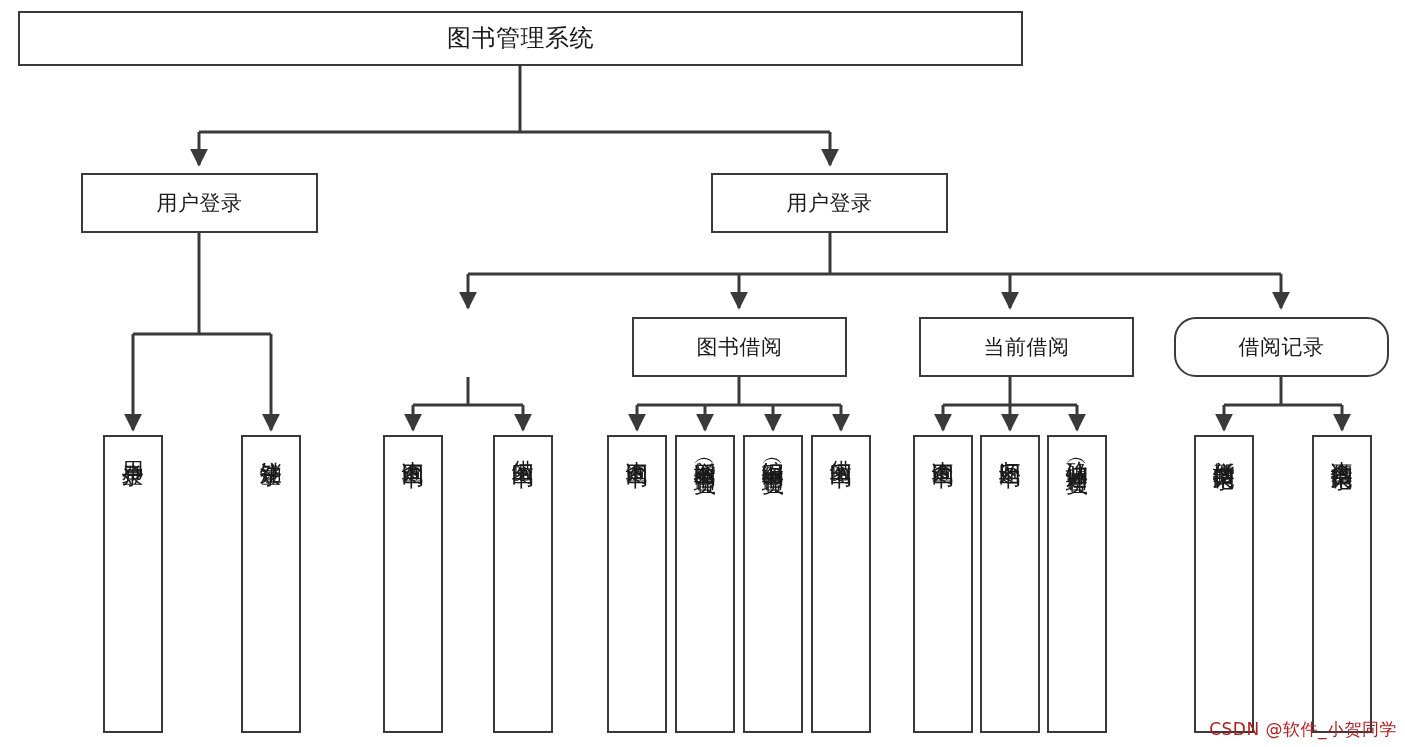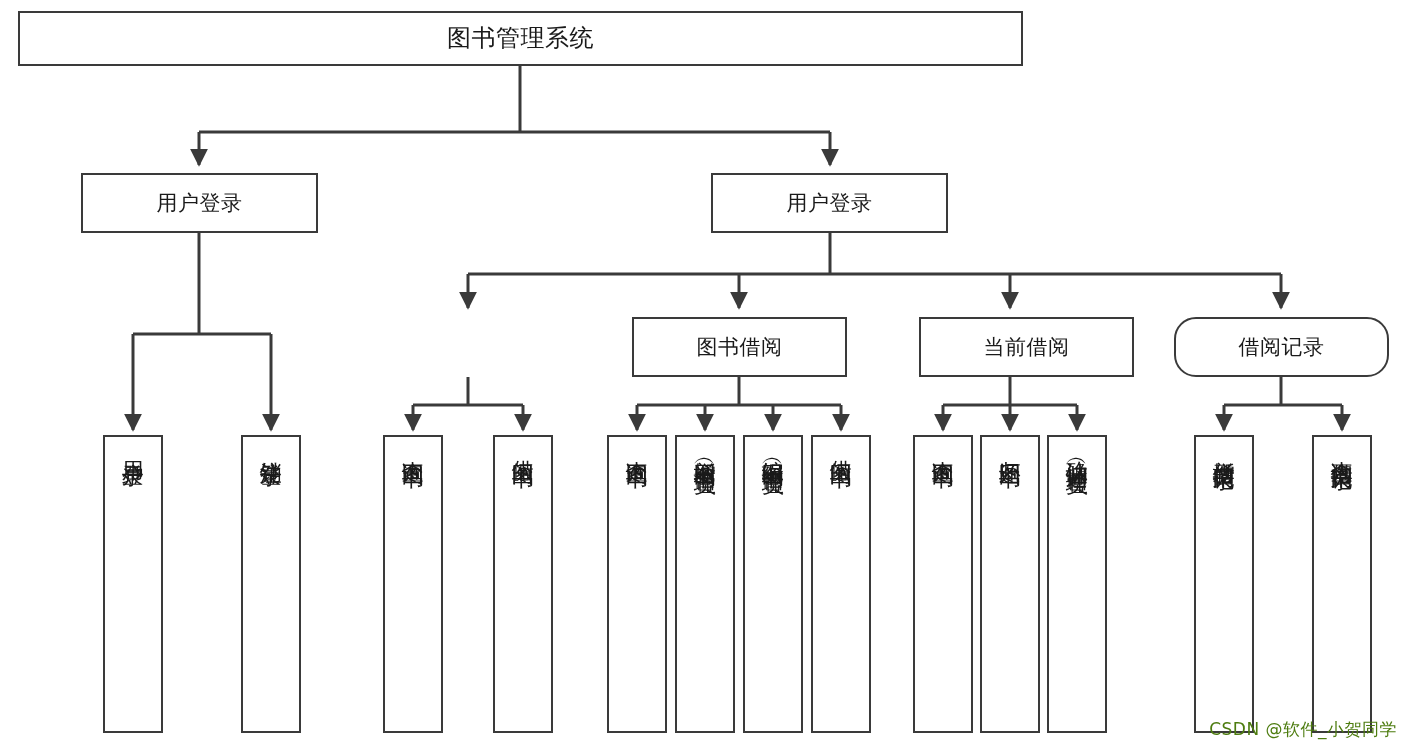--- a/index.html
+++ b/index.html
@@ -59,21 +59,21 @@
     line-height: 1.06;
     letter-spacing: 2px;
     text-align: left;
     max-height: 100%;
   }
   .watermark {
     position: absolute;
     right: 8px;
     bottom: 6px;
     font-size: 17px;
-    color: #4d7c0f;
+    color: #b91c1c;
     letter-spacing: 0.5px;
     white-space: nowrap;
     font-family: "DejaVu Sans", "Liberation Sans", sans-serif;
   }
 </style>
 </head>
 <body>
 
 <div id="canvas">
 

